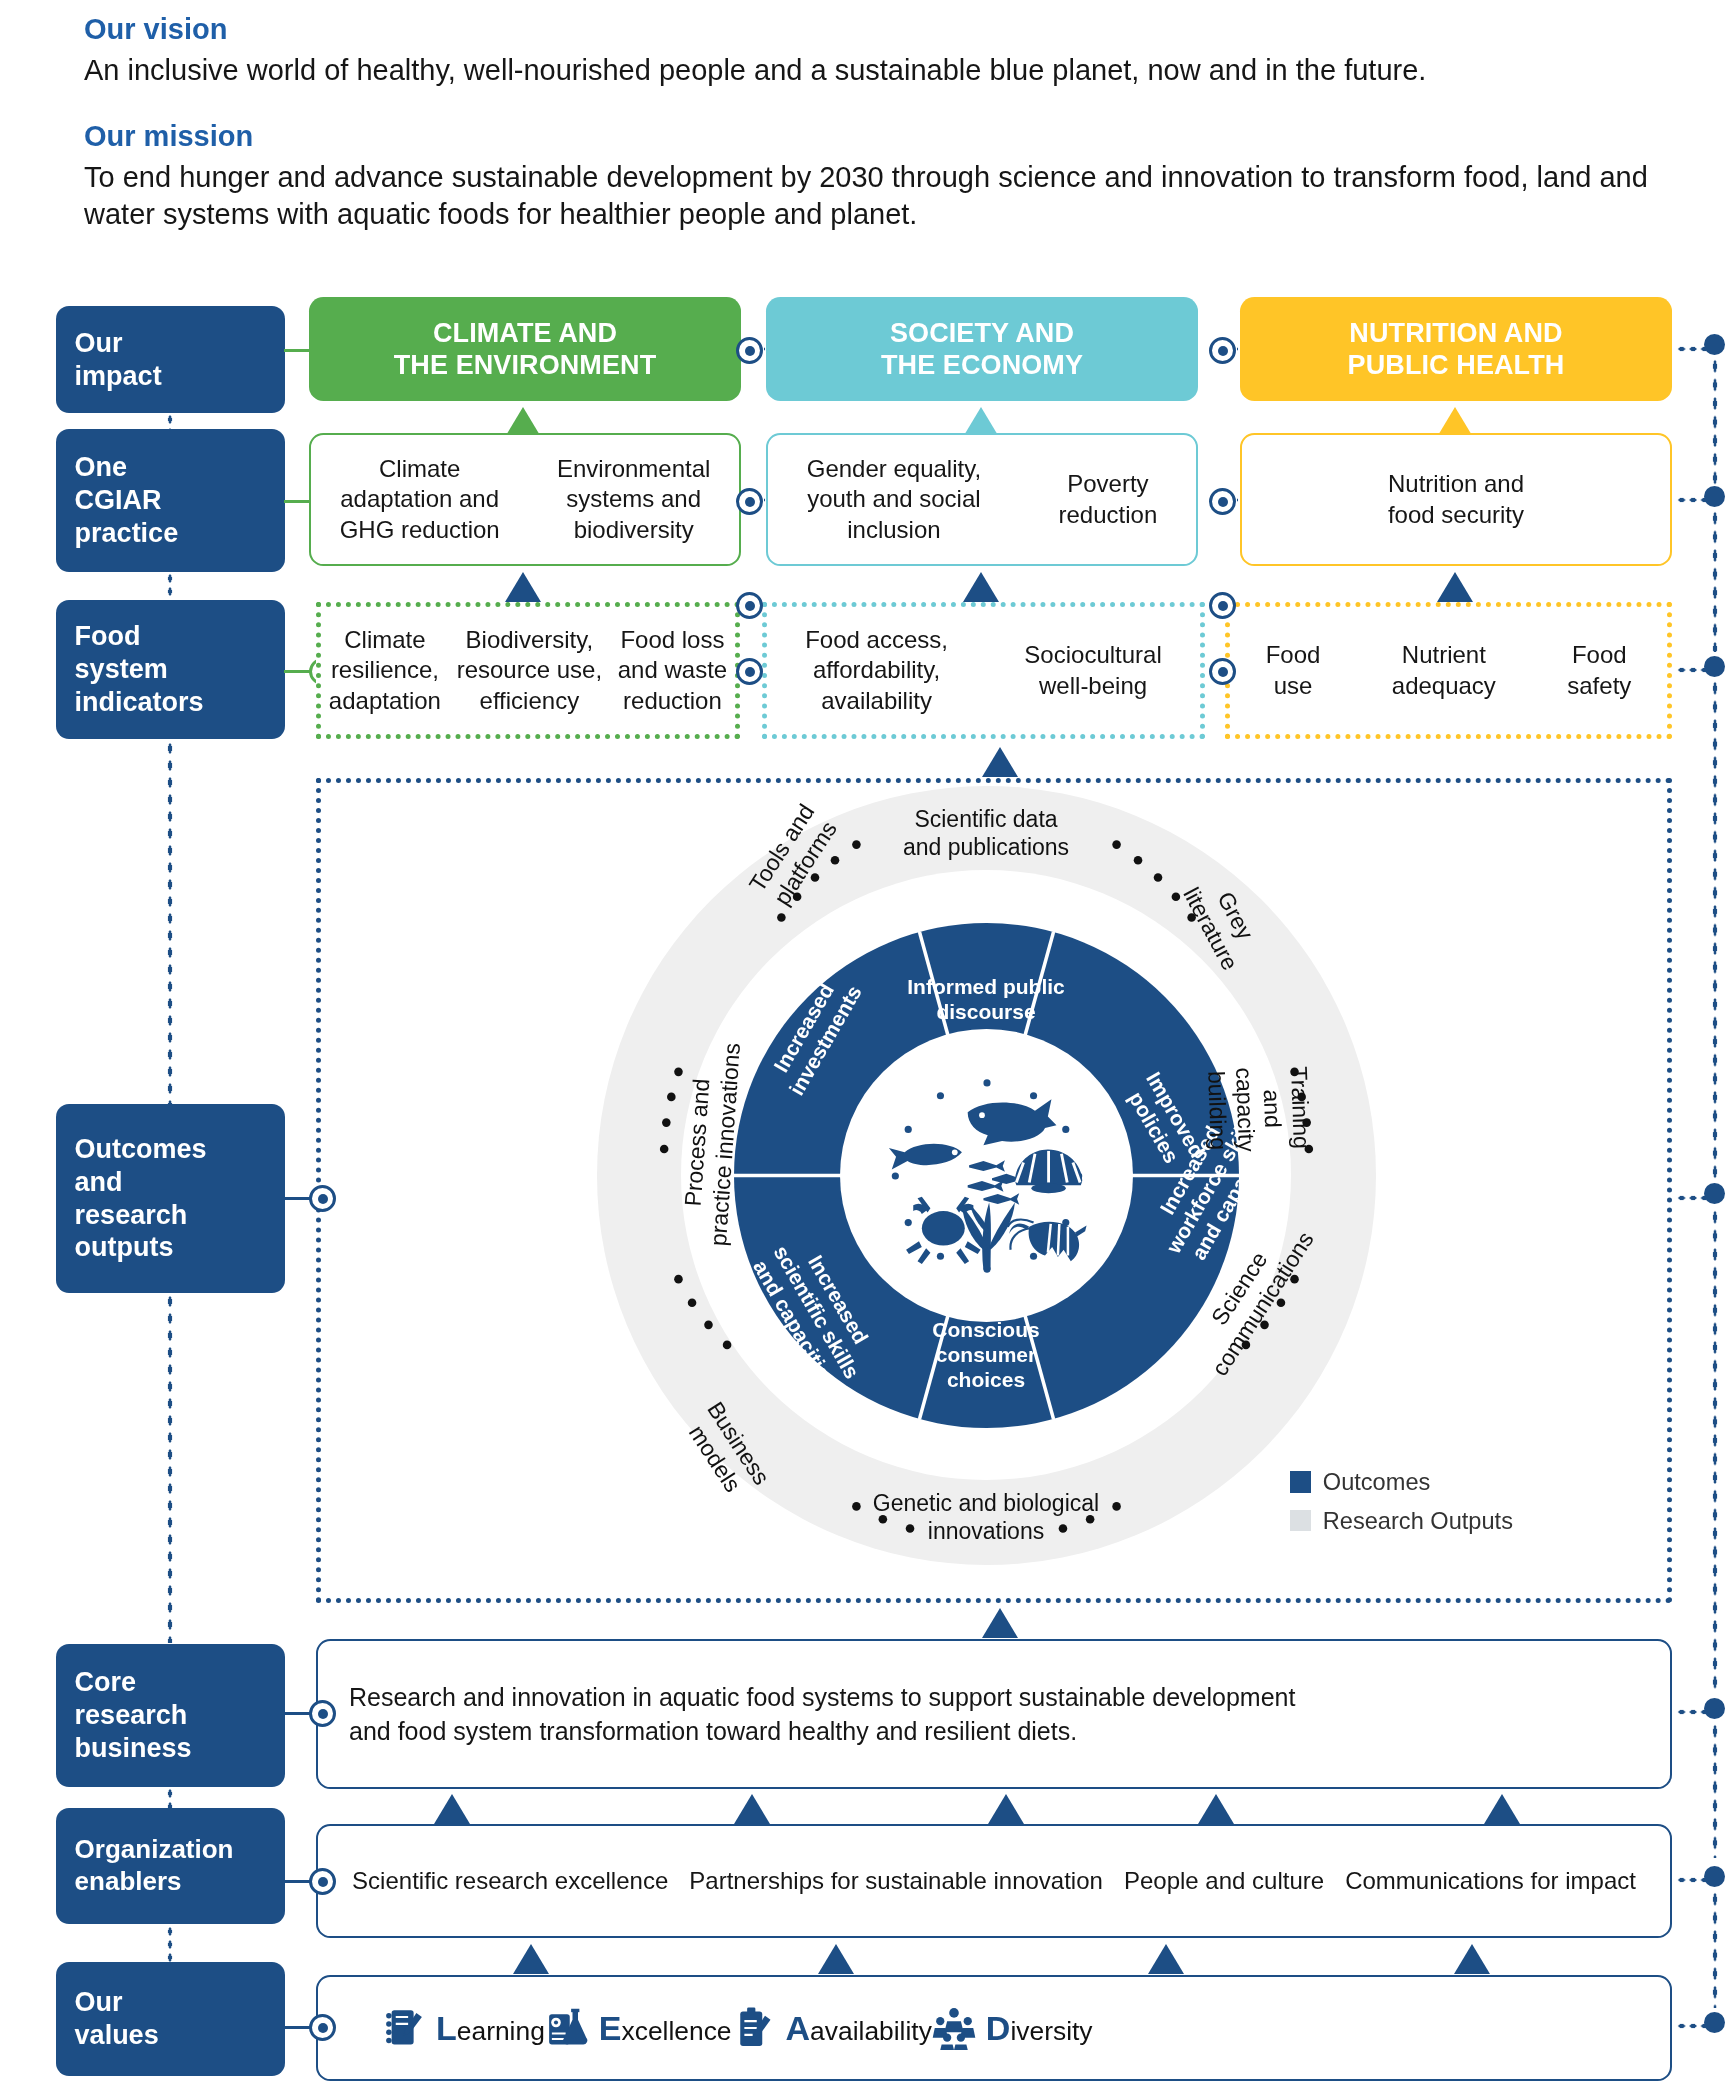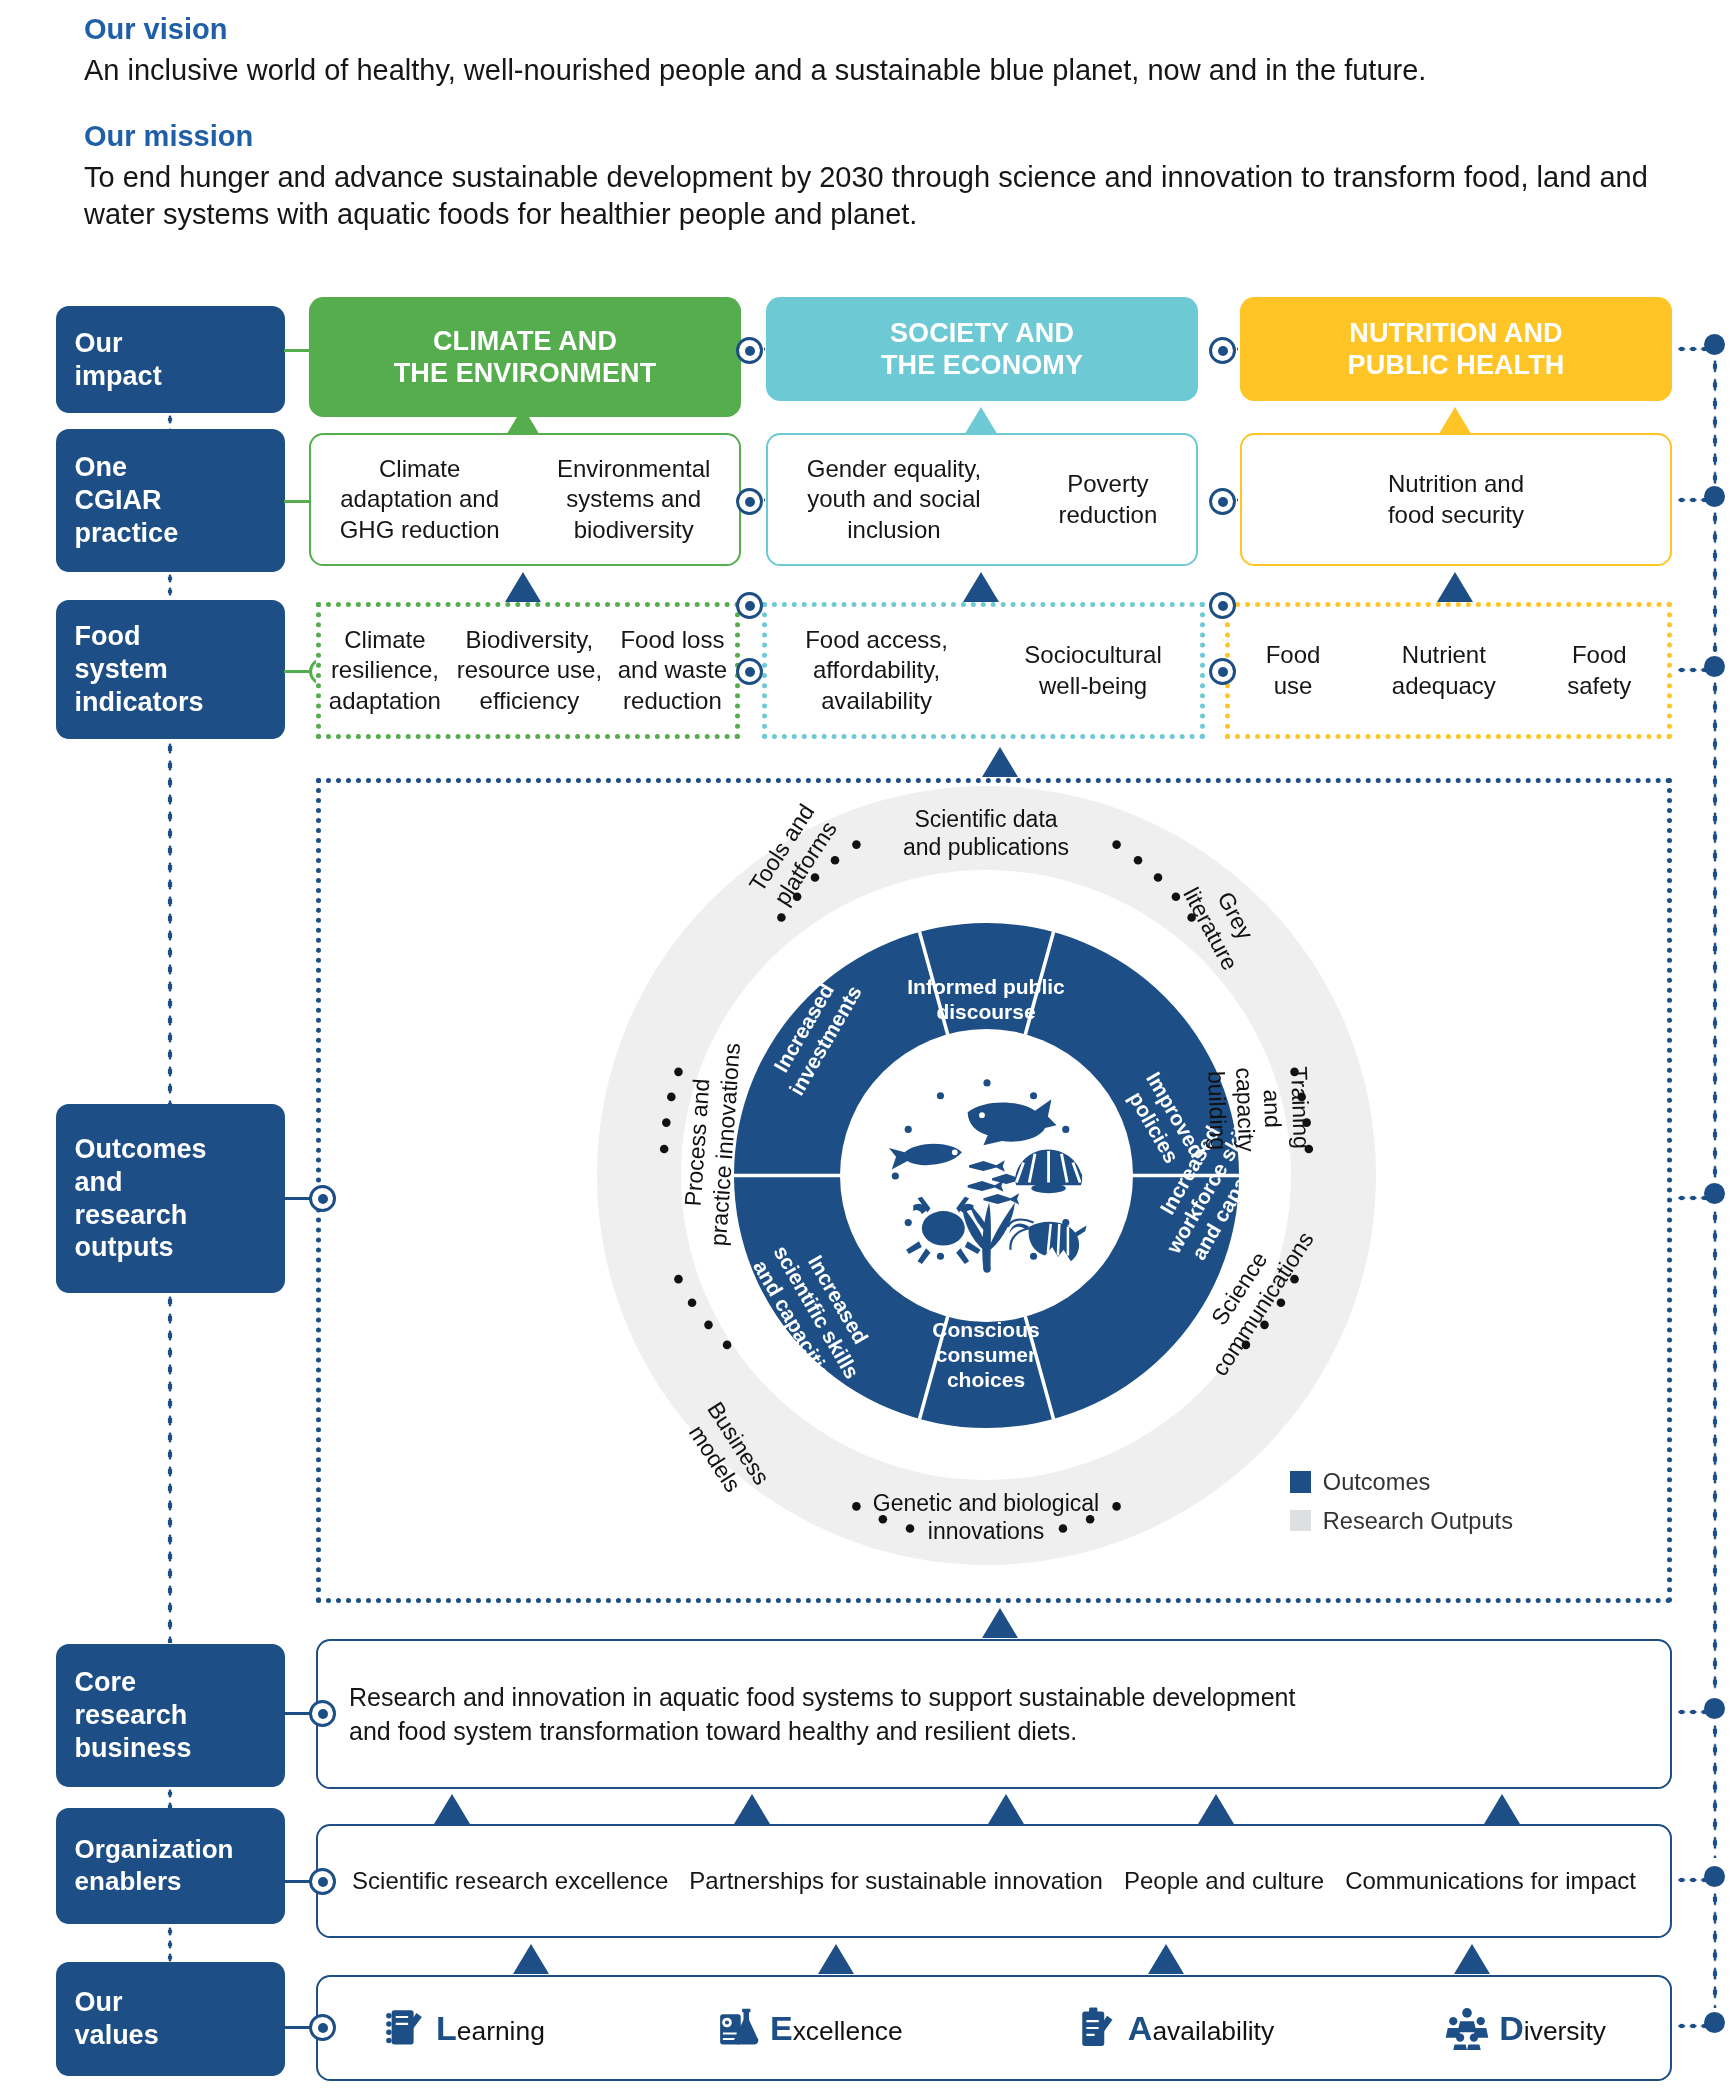--- a/index.html
+++ b/index.html
@@ -108,21 +108,21 @@
 <div class="vdots" style="left:167px;top:740px;height:364px;background-image:radial-gradient(#1D4E85 45%,transparent 46%);background-size:5.7px 17px;"></div>
 <div class="vdots" style="left:167px;top:1293px;height:350px;background-image:radial-gradient(#1D4E85 45%,transparent 46%);background-size:5.7px 17px;"></div>
 <div class="vdots" style="left:167px;top:1787px;height:23px;background-image:radial-gradient(#1D4E85 45%,transparent 46%);background-size:5.7px 13px;"></div>
 <div class="vdots" style="left:167px;top:1925px;height:39px;background-image:radial-gradient(#1D4E85 45%,transparent 46%);background-size:5.7px 13px;"></div>
 
 <div class="hline" style="left:284px;top:349px;width:34px;background:#56AD4E;"></div>
 <div class="node" style="left:309px;top:337px;border:3.6px solid #56AD4E;">
     <i style="background:#56AD4E"></i>
   </div>
 
-<div class="solid-box" style="left:309px;top:297px;width:432px;height:120px;background:#56AD4E;">
+<div class="solid-box" style="left:309px;top:297px;width:432px;height:104px;background:#56AD4E;">
   <span style="white-space:pre-line">CLIMATE AND
 THE ENVIRONMENT</span>
 </div>
 <div class="solid-box" style="left:766px;top:297px;width:432px;height:104px;background:#6DCAD5;">
   <span style="white-space:pre-line">SOCIETY AND
 THE ECONOMY</span>
 </div>
 <div class="solid-box" style="left:1240px;top:297px;width:432px;height:104px;background:#FFC527;">
   <span style="white-space:pre-line">NUTRITION AND
 PUBLIC HEALTH</span>
@@ -453,21 +453,21 @@
   </div>
 <div class="hdots" style="left:1676px;top:1877px;width:43px;background-image:radial-gradient(#1D4E85 45%,transparent 46%);background-size:11.4px 5.7px;"></div>
 <div style="position:absolute;left:1704px;top:1866px;width:21.4px;height:21.4px;border-radius:50%;background:#1D4E85;"></div>
 
 <div class="arrow-up" style="left:513px;top:1944px;border-bottom:30px solid #1D4E85;"></div>
 <div class="arrow-up" style="left:818px;top:1944px;border-bottom:30px solid #1D4E85;"></div>
 <div class="arrow-up" style="left:1148px;top:1944px;border-bottom:30px solid #1D4E85;"></div>
 <div class="arrow-up" style="left:1454px;top:1944px;border-bottom:30px solid #1D4E85;"></div>
 
 <div class="outline-box" style="left:316px;top:1975px;width:1356px;height:106px;border-color:#1D4E85;">
-  <div class="cell-row" style="justify-content:space-between;padding:16px 64px;box-sizing:border-box;">
+  <div class="cell-row" style="justify-content:flex-start;padding:16px 64px;box-sizing:border-box;">
 
     <div class="value-item">
       <svg class="v-ico" viewBox="0 0 64 64">
         <g fill="#1D4E85">
           <rect x="14" y="6" width="32" height="50" rx="4"></rect>
           <circle cx="10" cy="14" r="4"></circle>
             <circle cx="10" cy="26" r="4"></circle>
             <circle cx="10" cy="38" r="4"></circle>
             <circle cx="10" cy="50" r="4"></circle>
           <path d="M50 10 l8 6 l-18 24 l-9 3 l3 -9 Z" fill="#1D4E85"></path>

